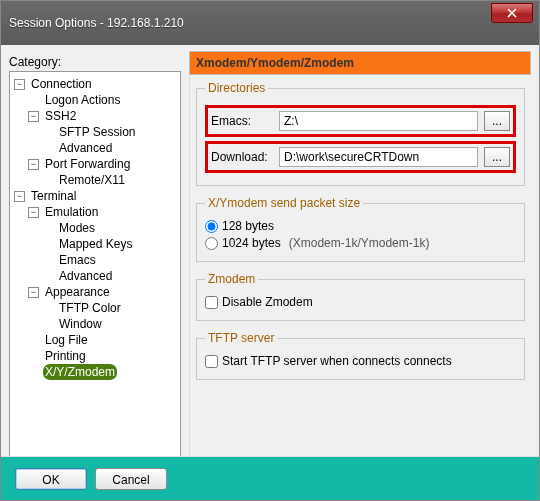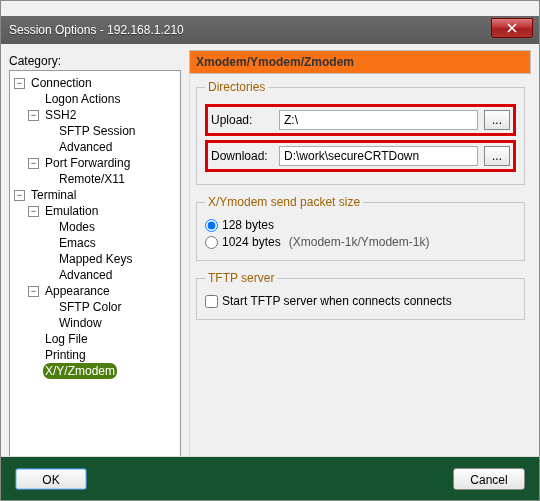--- a/index.html
+++ b/index.html
@@ -1,18 +1,18 @@
 <!DOCTYPE html>
 <html><head>
 <meta charset="utf-8">
 <style>
   * { box-sizing: border-box; font-family: "Segoe UI", Tahoma, sans-serif; font-size: 12px; }
   body { margin: 0; background: #e8e8e8; }
   .window { width: 540px; height: 501px; background: #f0f0f0; border: 1px solid #888; position: relative; }
-  .titlebar { height: 28px; background: linear-gradient(#6a6a6a,#5a5a5a); color: #fff; display: flex; align-items: center; padding: 0 8px; position: relative; margin-top: 15px; }
+  .titlebar { height: 44px; background: linear-gradient(#6a6a6a,#5a5a5a); color: #fff; display: flex; align-items: center; padding: 0 8px; position: relative; }
   .titlebar-text { text-shadow: 0 1px 1px rgba(0,0,0,0.5); }
   .close-btn { position: absolute; right: 6px; top: 2px; width: 42px; height: 20px; background: linear-gradient(#d97a7a,#c03535 45%,#a62020 55%,#b03030); border: 1px solid #7a0000; border-radius: 0 0 3px 3px; color: #fff; display:flex; align-items:center; justify-content:center; }
   .close-btn svg { width:10px; height:10px; }
   .body { display: flex; height: calc(100% - 28px - 44px); padding: 6px 8px 0 8px; gap: 8px; }
   .category-label { margin: 4px 0 2px 0; }
   .tree-wrap { width: 172px; display:flex; flex-direction:column; }
   .tree { flex:1; background: #fff; border: 1px solid #999; overflow: auto; padding: 4px 2px; }
   .tree ul { list-style:none; margin:0; padding-left: 14px; }
   .tree > ul { padding-left: 2px; }
   .tree li { position: relative; white-space: nowrap; line-height: 16px; }
@@ -28,21 +28,21 @@
   fieldset { border:1px solid #c8c8c8; margin:0 0 10px 0; padding:6px 8px 8px 8px; }
   legend { padding: 0 3px; color:#a16207; }
   .dir-row { display:flex; align-items:center; gap:6px; margin:4px 0; padding:3px; }
   .dir-row.boxed { border:3px solid #d80000; }
   .dir-label { width:62px; }
   .dir-input { flex:1; height:20px; border:1px solid #aaa; padding:1px 4px; background:#fff; }
   .browse-btn { width:26px; height:20px; border:1px solid #888; background:linear-gradient(#fefefe,#e6e6e6); text-align:center; line-height:16px; }
   .radio-row, .check-row { display:flex; align-items:center; gap:4px; margin:3px 0; }
   input[type=radio], input[type=checkbox] { margin:0; width:13px; height:13px; }
   .sub { color:#555; margin-left:4px; }
-  .footer { position:absolute; bottom:0; left:0; right:0; height:44px; border-top:1px solid #ddd; display:flex; justify-content:space-between; align-items:center; padding:0 14px; background:#14532d; }
+  .footer { position:absolute; bottom:0; left:0; right:0; height:44px; border-top:1px solid #ddd; display:flex; justify-content:flex-start; align-items:center; gap:8px; padding:0 14px; background:#14b8a6; }
   .btn { min-width:72px; height:22px; border:1px solid #8a8a8a; background:linear-gradient(#fdfdfd,#e5e5e5); border-radius:3px; text-align:center; line-height:20px; }
   .btn.default { border:1px solid #3c7fb1; box-shadow: inset 0 0 0 1px #a7d2f0; }
 </style>
 </head>
 <body>
 
 <div class="window">
 
   <div class="titlebar">
     <span class="titlebar-text">Session Options - 192.168.1.210</span>
@@ -120,47 +120,47 @@
                 <ul>
                   <li>
                       <div class="row">
                         <span class="toggle hidden"></span>
                         <span class="node-label">Modes</span>
                       </div>
                     </li>
                   <li>
                       <div class="row">
                         <span class="toggle hidden"></span>
+                        <span class="node-label">Mapped Keys</span>
+                      </div>
+                    </li>
+                  <li>
+                      <div class="row">
+                        <span class="toggle hidden"></span>
                         <span class="node-label">Emacs</span>
                       </div>
                     </li>
                   <li>
                       <div class="row">
                         <span class="toggle hidden"></span>
-                        <span class="node-label">Mapped Keys</span>
-                      </div>
-                    </li>
-                  <li>
-                      <div class="row">
-                        <span class="toggle hidden"></span>
                         <span class="node-label">Advanced</span>
                       </div>
                     </li>
                 </ul>
               </li>
               <li>
                 <div class="row">
                     <span class="toggle">−</span>
                     <span class="node-label">Appearance</span>
                   </div>
                 <ul>
                   <li>
                       <div class="row">
                         <span class="toggle hidden"></span>
-                        <span class="node-label">SFTP Color</span>
+                        <span class="node-label">TFTP Color</span>
                       </div>
                     </li>
                   <li>
                       <div class="row">
                         <span class="toggle hidden"></span>
                         <span class="node-label">Window</span>
                       </div>
                     </li>
                 </ul>
               </li>
@@ -188,21 +188,21 @@
       </div>
     </div>
 
     <div class="panel">
       <div class="panel-header">Xmodem/Ymodem/Zmodem</div>
       <div class="panel-body">
 
         <fieldset>
           <legend>Directories</legend>
           <div class="dir-row boxed">
-            <span class="dir-label">Upload:</span>
+            <span class="dir-label">Emacs:</span>
             <input class="dir-input" type="text" value="Z:\" style="">
             <button class="browse-btn">...</button>
           </div>
           <div class="dir-row boxed">
             <span class="dir-label">Download:</span>
             <input class="dir-input" type="text" value="D:\work\secureCRTDown" style="">
             <button class="browse-btn">...</button>
           </div>
         </fieldset>
 
@@ -212,20 +212,27 @@
             <input type="radio" name="pkt" checked="" style="">
             <span>128 bytes</span>
           </label>
           <label class="radio-row">
             <input type="radio" name="pkt" style="">
             <span>1024 bytes</span>
             <span class="sub">(Xmodem-1k/Ymodem-1k)</span>
           </label>
         </fieldset>
 
+        <fieldset>
+          <legend>Zmodem</legend>
+          <label class="check-row">
+            <input type="checkbox" style="">
+            <span>Disable Zmodem</span>
+          </label>
+        </fieldset>
 
         <fieldset>
           <legend>TFTP server</legend>
           <label class="check-row">
             <input type="checkbox" style="">
             <span>Start TFTP server when connects connects</span>
           </label>
         </fieldset>
 
       </div>

